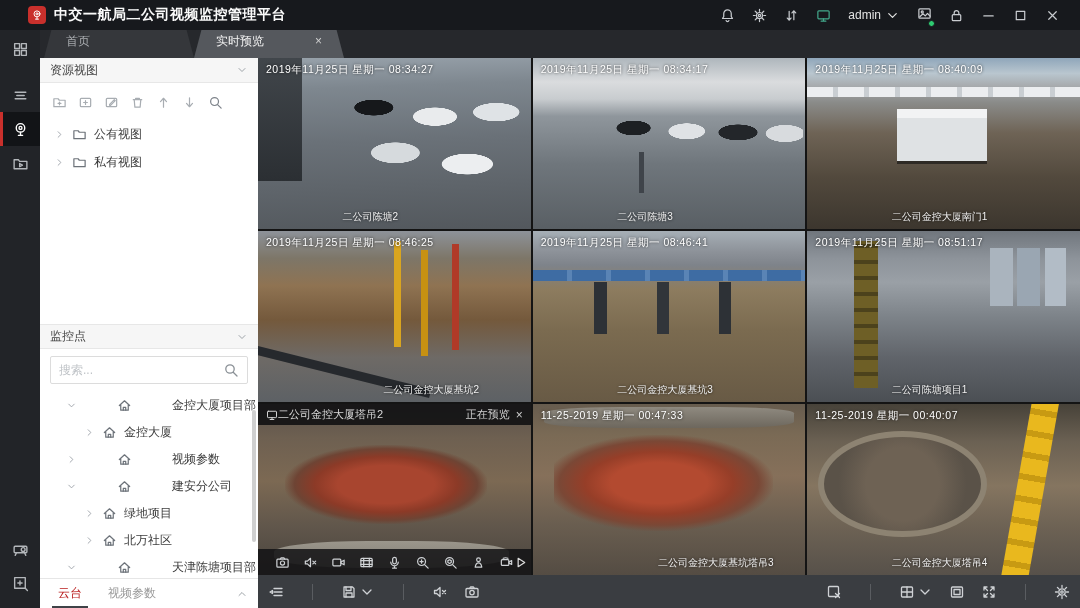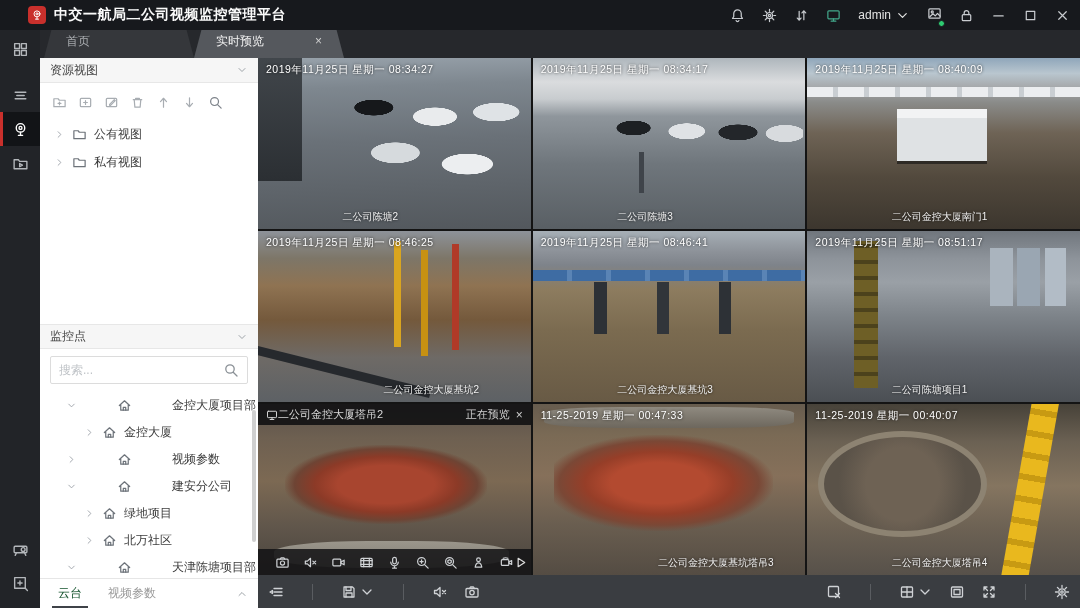--- a/index.html
+++ b/index.html
@@ -10,21 +10,21 @@
   html,body{background:#000;}
   .app{position:relative;width:1080px;height:608px;overflow:hidden;background:#101113;}
   .ic{width:16px;height:16px;stroke:currentColor;fill:none;stroke-width:1.3;stroke-linecap:round;stroke-linejoin:round;flex:none;}
   .ic.sm{width:12px;height:12px;}
   .ic.xs{width:10px;height:10px;}
 
   
   .titlebar{position:absolute;left:0;top:0;width:1080px;height:30px;background:var(--chrome);display:flex;align-items:center;color:#e8e8e8;z-index:30;}
   .logo{width:18px;height:18px;margin:0 8px 0 28px;border-radius:4px;background:var(--accent-red);display:flex;align-items:center;justify-content:center;color:#fff;}
   .app-title{font-size:14px;font-weight:bold;letter-spacing:.5px;color:#fafafa;}
-  .tb-right{margin-left:auto;display:flex;align-items:center;gap:17px;padding-right:10px;color:#c9ccd0;}
+  .tb-right{margin-left:auto;display:flex;align-items:center;gap:17px;padding-right:20px;color:#c9ccd0;}
   .tb-right .ic{width:15px;height:15px;cursor:pointer;}
   .user{display:flex;align-items:center;gap:4px;font-size:12px;color:#e2e2e2;cursor:pointer;}
   .monitor-green{color:#43a98c;}
   .img-ic{position:relative;}
   .img-ic .dot{position:absolute;right:-3px;bottom:-2px;width:7px;height:7px;border-radius:50%;background:var(--status-green);border:1px solid #17191d;}
 
   
   .rail{position:absolute;left:0;top:30px;width:40px;height:578px;background:var(--rail);z-index:25;display:flex;flex-direction:column;align-items:center;color:#b4b7bb;}
   .rail-item{width:40px;height:34px;display:flex;align-items:center;justify-content:center;cursor:pointer;position:relative;}
   .rail-item.r1{margin-top:2px;}
@@ -58,21 +58,21 @@
   .searchbox{position:absolute;left:10px;top:298px;width:198px;height:28px;border:1px solid #dcdcdc;border-radius:2px;display:flex;align-items:center;padding:0 8px;color:#8a9096;background:#fff;}
   .searchbox input{flex:1;border:none;outline:none;font-size:12px;color:#555;background:transparent;}
   .searchbox input::placeholder{color:#c0c4c8;}
   .mon-tree{position:absolute;left:0;top:334px;width:218px;}
   .mon-tree .trow{height:27px;}
   .mon-tree .lvl0{padding-left:26px;gap:40px;}
   .mon-tree .lvl1{padding-left:44px;}
   .vscroll{position:absolute;right:2px;top:352px;width:4px;height:132px;border-radius:2px;background:#cfcfcf;cursor:pointer;}
   .ptz-tabs{position:absolute;left:0;bottom:0;width:218px;height:30px;border-top:1px solid #e6e6e6;display:flex;align-items:center;padding:0 0 0 18px;gap:26px;background:#fff;}
   .ptab{height:30px;display:flex;align-items:center;font-size:12px;color:#9a9a9a;cursor:pointer;position:relative;}
-  .ptab.active{color:#14532d;}
+  .ptab.active{color:#b91c1c;}
   .ptab.active::after{content:"";position:absolute;left:-6px;right:-6px;bottom:0;height:3px;background:#3f4348;}
   .ptz-tabs .collapse{margin-left:auto;margin-right:10px;color:#9aa0a6;}
 
   
   .grid{position:absolute;left:258px;top:58px;width:822px;height:517px;background:#141414;display:grid;grid-template-columns:repeat(3,1fr);grid-template-rows:repeat(3,1fr);gap:2px;z-index:10;}
   .cell{position:relative;overflow:hidden;cursor:pointer;}
   .cell .d1,.cell .d2{position:absolute;}
   .ts{position:absolute;left:8px;top:5px;font-size:10.5px;color:#fff;text-shadow:0 0 3px rgba(0,0,0,.8);letter-spacing:.5px;white-space:nowrap;}
   .cap{position:absolute;bottom:5px;left:31%;font-size:10px;color:#f2f2f2;text-shadow:0 0 3px rgba(0,0,0,.8);white-space:nowrap;}
   .c4 .cap,.c8 .cap{left:46%;}

